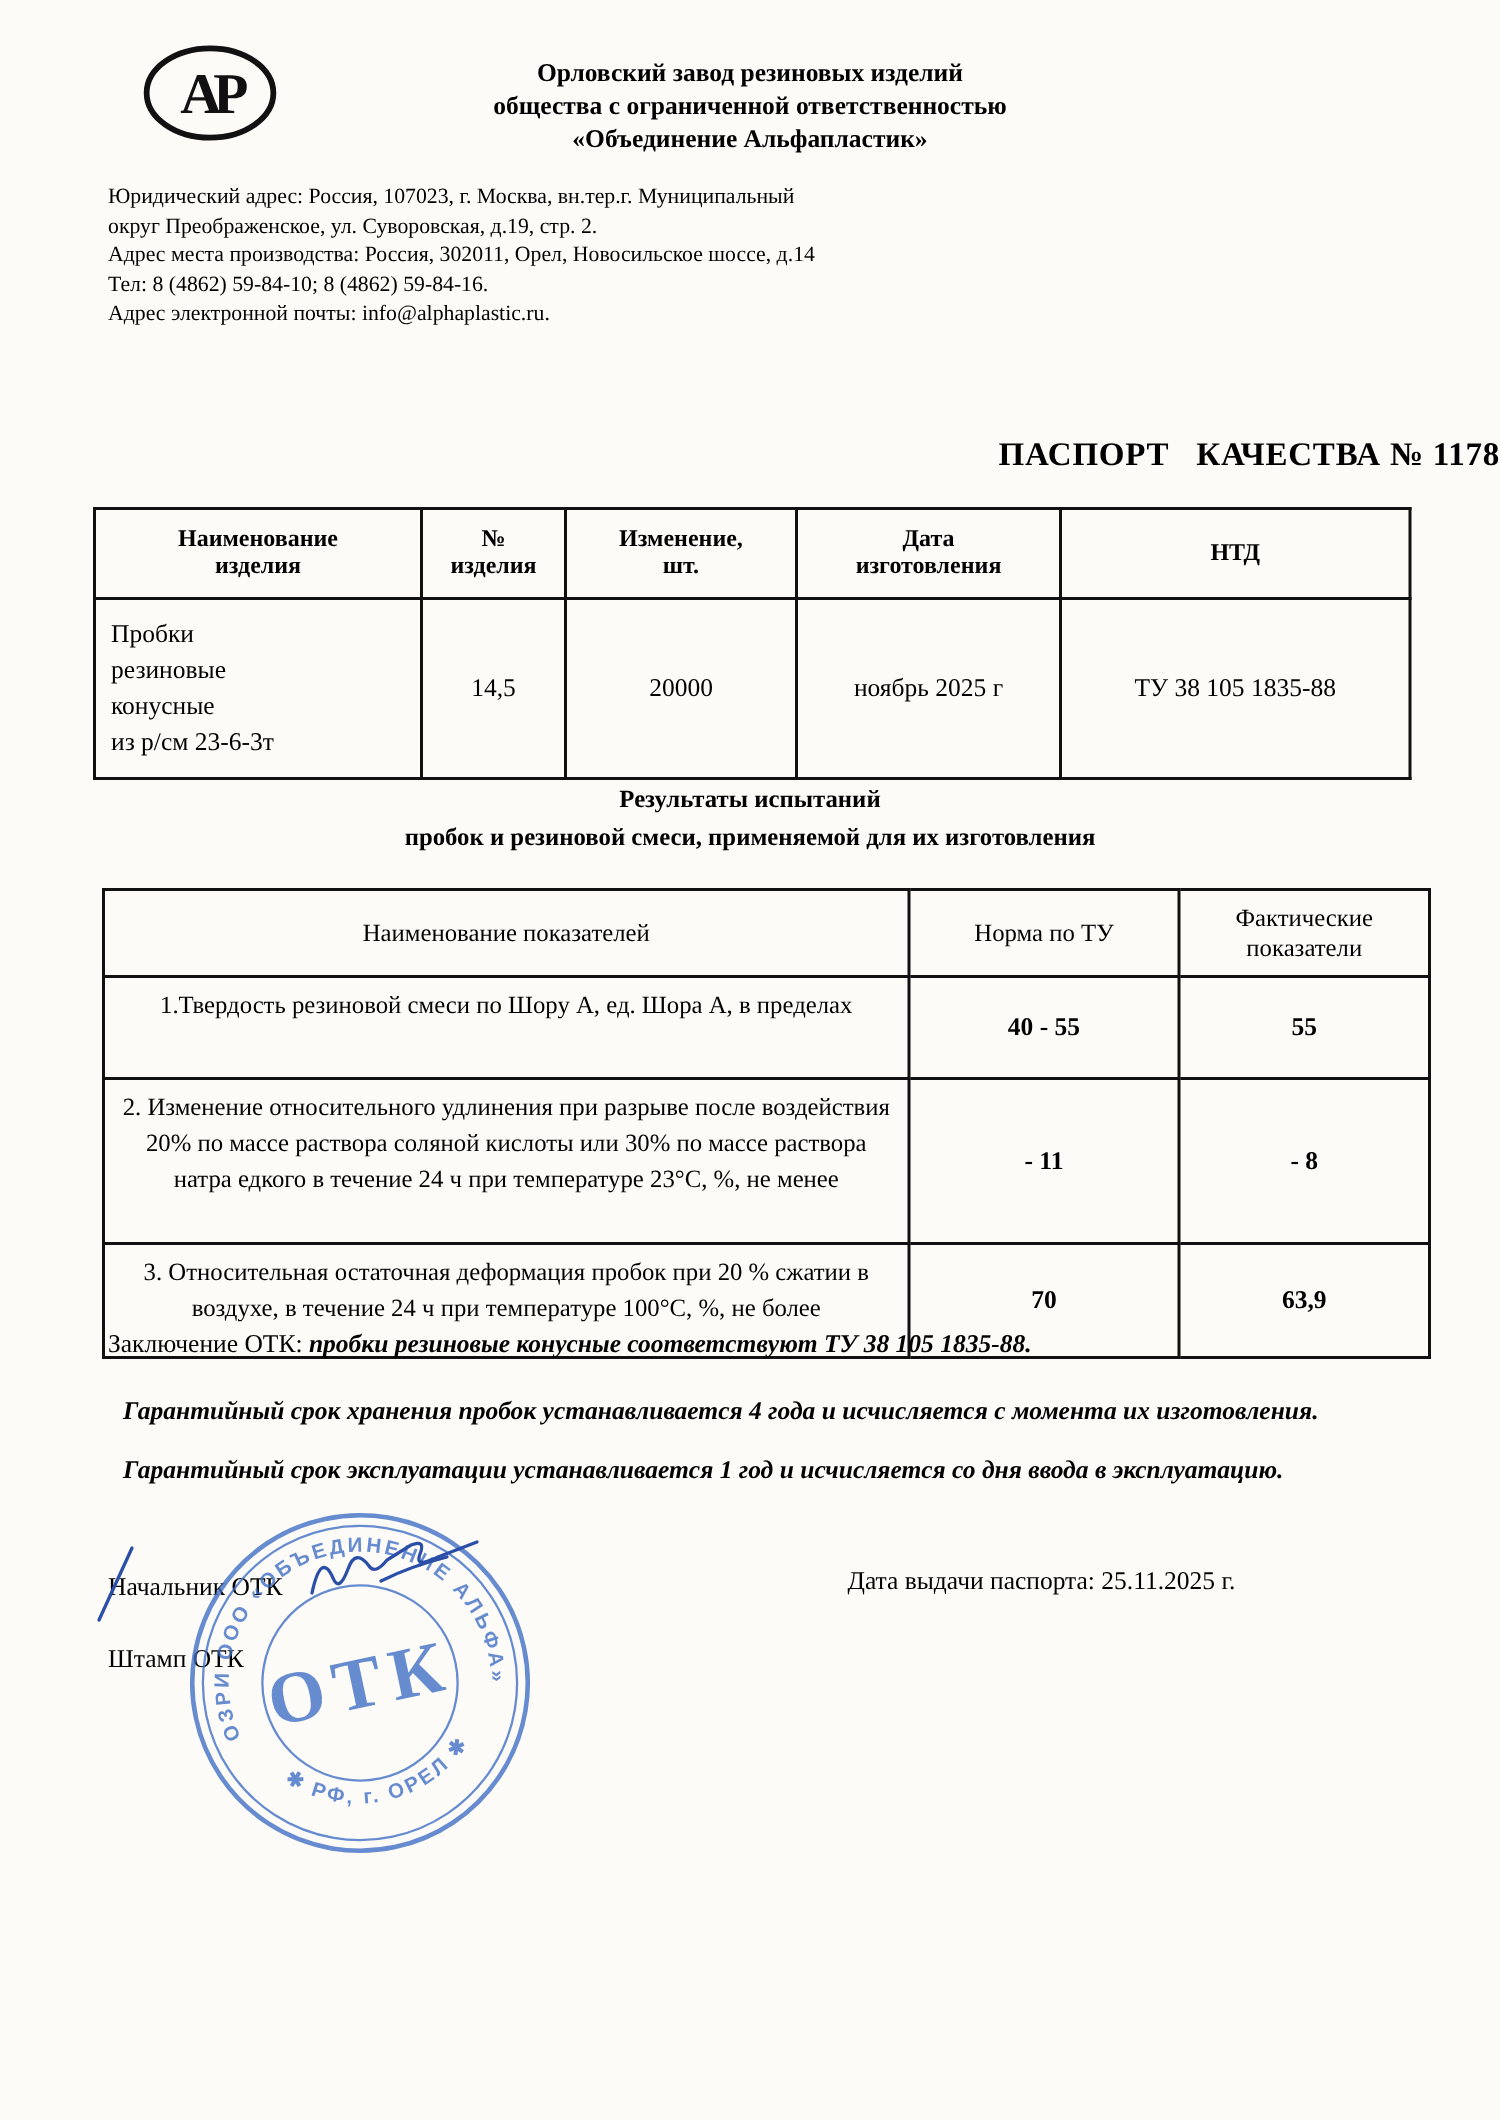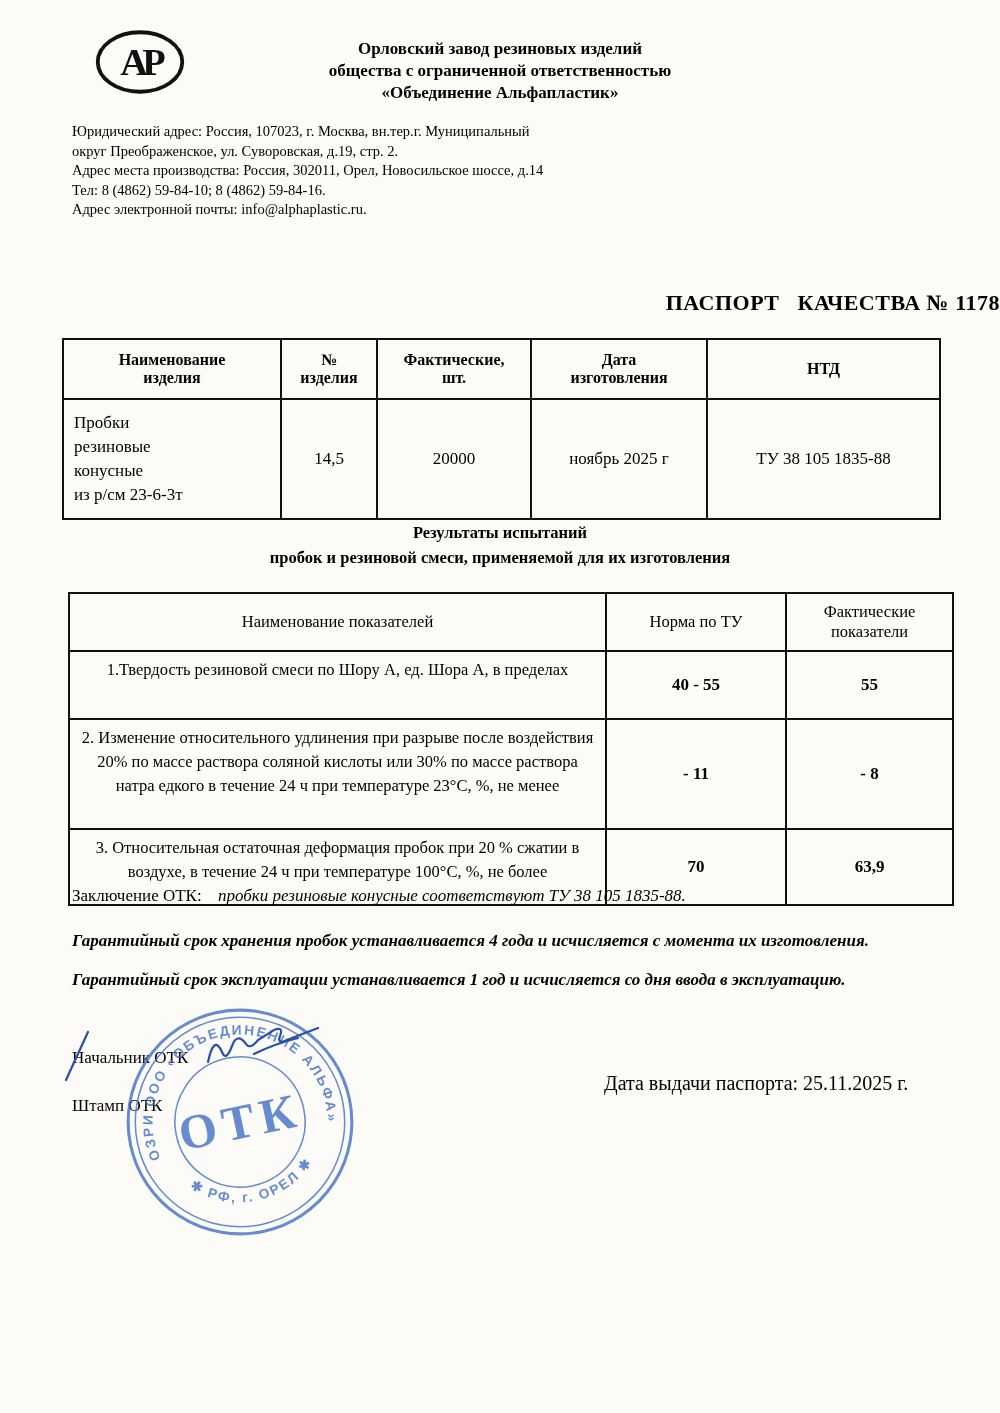--- a/index.html
+++ b/index.html
@@ -35,29 +35,29 @@
 
   .t2{position:absolute;left:68px;top:592px;width:884px;}
   .t2 th{font-size:16.5px;font-weight:normal;text-align:center;padding:4px;height:48px;}
   .t2 td.name{font-size:16.5px;text-align:center;padding:6px 10px;line-height:24px;vertical-align:top;}
   .t2 td.val{font-weight:bold;font-size:17px;text-align:center;}
   .t2 tr.r1 td{height:54px;}
   .t2 tr.r2 td{height:96px;}
   .t2 tr.r3 td{height:62px;}
 
   .conclusion{position:absolute;left:72px;top:886px;font-size:17px;width:880px;}
-  .conclusion .rest{font-weight:normal;font-style:italic;margin-left:12px;}
+  .conclusion .rest{font-weight:bold;font-style:italic;}
 
   .warranty{position:absolute;left:72px;top:928px;width:860px;
        font-weight:bold;font-style:italic;font-size:17px;line-height:25px;}
-  .warranty p{margin:0 0 14px 0;}
+  .warranty p{margin:0 0 14px 10px;}
 
   .chief{position:absolute;left:72px;top:1048px;font-size:17px;}
   .stamp-label{position:absolute;left:72px;top:1096px;font-size:17px;}
-  .issue-date{position:absolute;left:565px;top:1072px;font-size:20px;margin-left:39px;}
+  .issue-date{position:absolute;left:565px;top:1044px;font-size:17px;}
 
   .stamp{position:absolute;left:118px;top:1000px;width:244px;height:244px;opacity:.78;}
   .signature{position:absolute;left:58px;top:1018px;width:310px;height:70px;}
 </style>
 </head>
 <body>
 
 <div class="page">
 
   <div class="logo">
@@ -90,21 +90,21 @@
         <col style="width:154px">
       <col style="width:176px">
         <col style="width:233px">
     </colgroup>
     <tbody>
         <tr>
       <th class="pre">Наименование
 изделия</th>
       <th class="pre">№
 изделия</th>
-      <th class="pre">Фактические,
+      <th class="pre">Изменение,
 шт.</th>
       <th class="pre">Дата
 изготовления</th>
       <th class="pre">НТД</th>
     </tr>
     <tr>
       <td class="name pre">Пробки
 резиновые
 конусные
 из р/см 23-6-3т</td>

